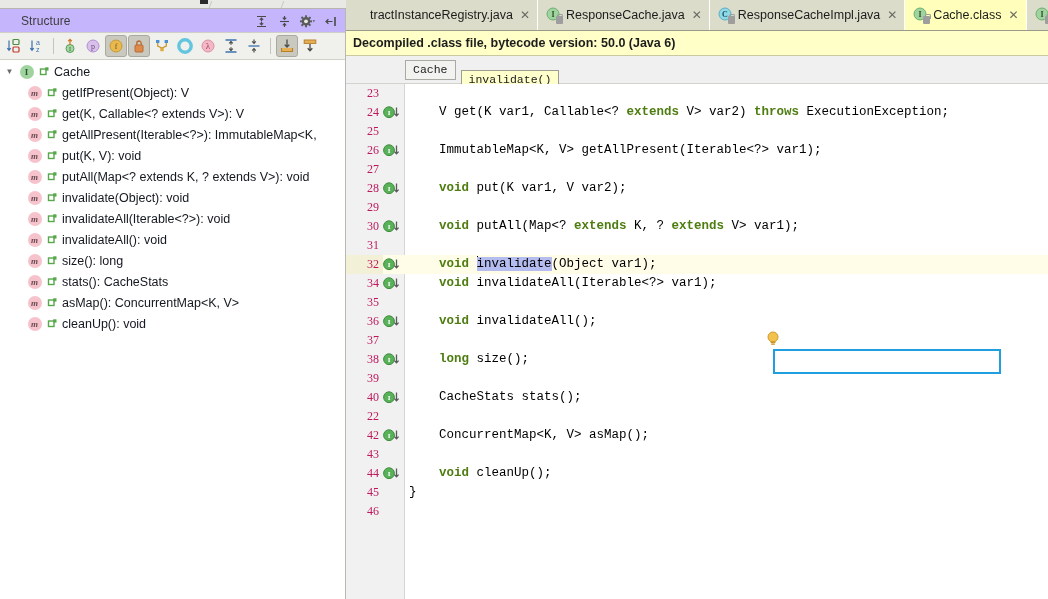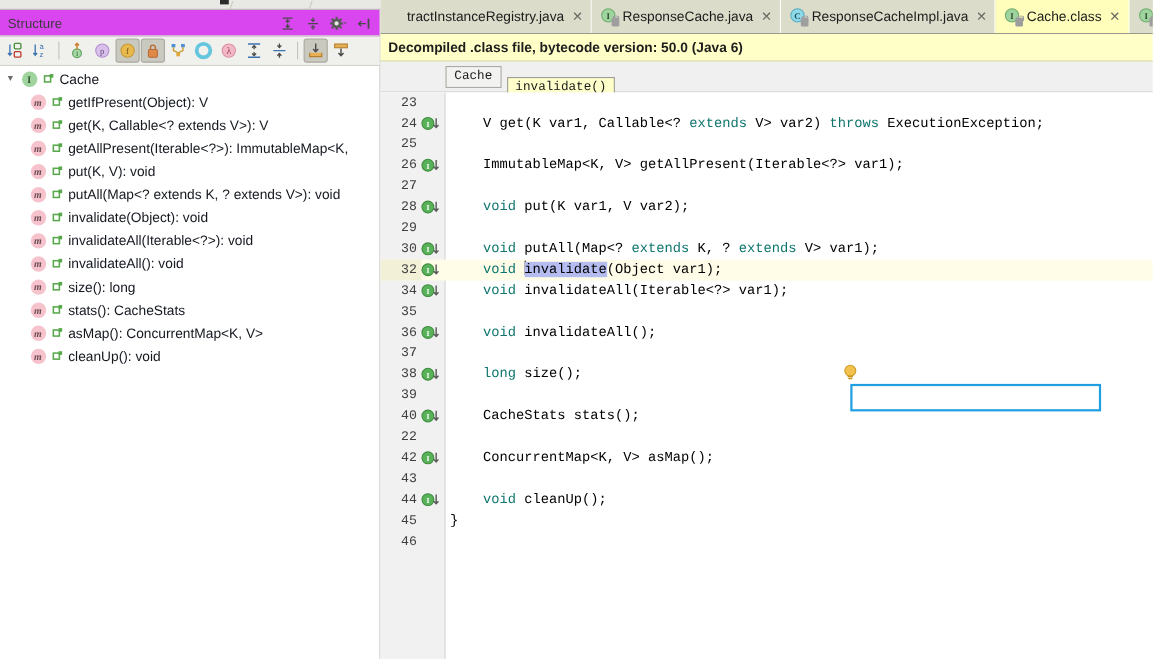--- a/index.html
+++ b/index.html
@@ -29,23 +29,23 @@
   .top-strip .right-tab {
     position: absolute; top: 1px; left: 1038px; width: 10px; height: 8px; background: #cdcdbd;
   }
 
   
   .structure {
     position: absolute; left: 0; top: 9px; width: 346px; height: 590px;
     background: #ffffff; border-right: 1px solid #b8b8b0;
   }
   .structure-header {
-    position: relative; height: 24px; background: #d946ef;
+    position: relative; height: 24px; background: #c4b5fd;
     border-bottom: 1px solid #cfcfc8;
-    display: flex; align-items: center;
+    display: flex; align-items: center; padding-left: 14px;
   }
   .structure-title {
     padding-left: 7px; font-size: 12px; color: #3c3c3c; letter-spacing: .1px;
   }
   .structure-header-icons {
     position: absolute; right: 4px; top: 0; height: 24px;
     display: flex; align-items: center; gap: 2px;
   }
   .hicon { width: 21px; height: 21px; display: flex; align-items: center; justify-content: center; }
 
@@ -154,31 +154,31 @@
   .code-rows { position: absolute; left: 0; top: 0; width: 702px; }
   .crow {
     position: relative; height: 19px; line-height: 19px;
     font-family: "Liberation Mono", monospace; font-size: 12.5px;
     white-space: pre;
   }
   .crow.hl { background: #fffce8; }
   .crow.hl .lnum { background: #f3f0d8; }
   .lnum {
     position: absolute; left: 0; top: 0; width: 37px; height: 19px;
-    text-align: right; color: #404040; font-family: Liberation Mono, monospace;
+    text-align: right; color: #be185d; font-family: Liberation Serif, serif;
     font-size: 12px; padding-right: 4px;
   }
   .gmark {
     position: absolute; left: 36px; top: 2px; width: 22px; height: 15px;
   }
   .ctext {
     position: absolute; left: 63px; top: 0; height: 19px;
     color: #000000;
   }
-  .kw { color: #0f766e; font-weight: normal; }
+  .kw { color: #4d7c0f; font-weight: bold; }
   .sel-tok { background: #b4bcf0; }
   .caret {
     display: inline-block; width: 1.5px; height: 13px; background: #000;
     vertical-align: -2px; margin-right: -1.5px;
   }
   .focus-box {
     position: absolute; left: 427px; top: 265px;
     width: 228px; height: 25px;
     border: 2px solid #1f9fe0; pointer-events: none;
   }
@@ -606,20 +606,21 @@
    <circle cx="7" cy="7.2" r="5.4" fill="#59b259" stroke="#3d8c3d" stroke-width="1"></circle>
    <text x="7" y="10.2" font-size="7" text-anchor="middle" fill="#ffffff" font-family="Liberation Serif, serif" font-weight="bold">I</text>
    <path d="M14.5 2.5v8M12.4 8.6l2.1 2.3 2.1-2.3" fill="none" stroke="#5a5a5a" stroke-width="1.3"></path>
               </svg></span><span class="ctext"><span>    </span><span class="kw">void</span><span> put(K var1, V var2);</span></span></div>
           <div class="crow"><span class="lnum">29</span><span class="ctext"></span></div>
           <div class="crow"><span class="lnum">30</span><span class="gmark"><svg width="22" height="15" viewBox="0 0 22 15">
    <circle cx="7" cy="7.2" r="5.4" fill="#59b259" stroke="#3d8c3d" stroke-width="1"></circle>
    <text x="7" y="10.2" font-size="7" text-anchor="middle" fill="#ffffff" font-family="Liberation Serif, serif" font-weight="bold">I</text>
    <path d="M14.5 2.5v8M12.4 8.6l2.1 2.3 2.1-2.3" fill="none" stroke="#5a5a5a" stroke-width="1.3"></path>
               </svg></span><span class="ctext"><span>    </span><span class="kw">void</span><span> putAll(Map&lt;? </span><span class="kw">extends</span><span> K, ? </span><span class="kw">extends</span><span> V&gt; var1);</span></span></div>
+          <div class="crow"><span class="lnum">31</span><span class="ctext"></span></div>
           <div class="crow hl"><span class="lnum">32</span><span class="gmark"><svg width="22" height="15" viewBox="0 0 22 15">
    <circle cx="7" cy="7.2" r="5.4" fill="#59b259" stroke="#3d8c3d" stroke-width="1"></circle>
    <text x="7" y="10.2" font-size="7" text-anchor="middle" fill="#ffffff" font-family="Liberation Serif, serif" font-weight="bold">I</text>
    <path d="M14.5 2.5v8M12.4 8.6l2.1 2.3 2.1-2.3" fill="none" stroke="#5a5a5a" stroke-width="1.3"></path>
               </svg></span><span class="ctext"><span>    </span><span class="kw">void</span><span> </span><span class="caret"></span><span class="sel-tok">invalidate</span><span>(Object var1);</span></span></div>
           <div class="crow"><span class="lnum">34</span><span class="gmark"><svg width="22" height="15" viewBox="0 0 22 15">
    <circle cx="7" cy="7.2" r="5.4" fill="#59b259" stroke="#3d8c3d" stroke-width="1"></circle>
    <text x="7" y="10.2" font-size="7" text-anchor="middle" fill="#ffffff" font-family="Liberation Serif, serif" font-weight="bold">I</text>
    <path d="M14.5 2.5v8M12.4 8.6l2.1 2.3 2.1-2.3" fill="none" stroke="#5a5a5a" stroke-width="1.3"></path>
               </svg></span><span class="ctext"><span>    </span><span class="kw">void</span><span> invalidateAll(Iterable&lt;?&gt; var1);</span></span></div>

